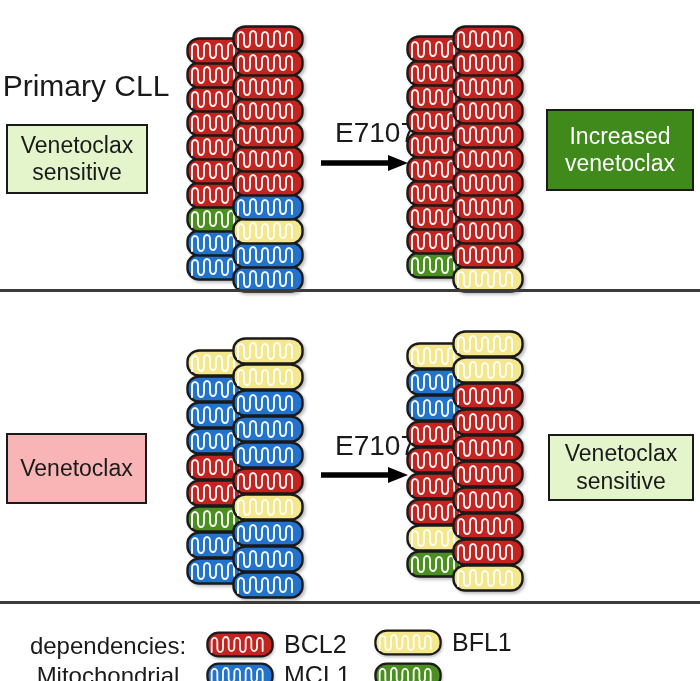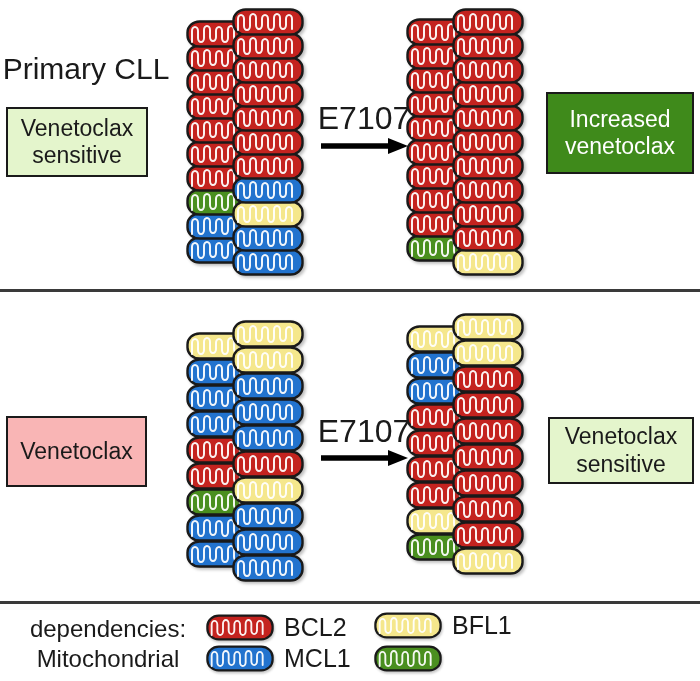--- a/index.html
+++ b/index.html
@@ -1,31 +1,31 @@
 <!DOCTYPE html>
 <html style="--c-red: #C4231F; --c-blue: #2273CE; --c-yellow: #F5E78C; --c-green: #4A8F1F; --c-light_green_box: #E4F5CC; --c-dark_green_box: #3F8A1B; --c-pink_box: #F9B5B5;"><head>
 <meta charset="utf-8">
 <style>
   html,body { margin:0; padding:0; background:#fff; }
   .figure {
     position:relative; width:700px; height:681px; background:#ffffff;
     font-family:"Liberation Sans", sans-serif; color:#1a1a1a; overflow:hidden;
   }
   .abs { position:absolute; }
-  .panel { position:absolute; left:0; width:700px; }
+  .panel { position:absolute; left:0; width:700px;margin-top:17px; }
   .panel-title { font-size:30px; text-align:center; white-space:nowrap; }
   .info-box {
     border:2px solid #1a1a1a; box-sizing:border-box;
     display:flex; flex-direction:column; align-items:center; justify-content:center;
     text-align:center; font-size:23px; line-height:1.18;
   }
   .box-light-green { background:var(--c-light_green_box); }
   .box-pink        { background:var(--c-pink_box); }
   .box-dark-green  { background:var(--c-dark_green_box); color:#ffffff; }
-  .treatment-label { font-size:32px; text-align:center; }
+  .treatment-label { font-size:28px; text-align:right; }
   .stack-col {
     display:flex; flex-direction:column; width:72px;
     filter:drop-shadow(2px 2.5px 1.5px rgba(110,110,110,0.45));
   }
   .stack-col .mito { width:72px; height:28px; flex:0 0 auto; position:relative; }
   .stack-col .mito + .mito { margin-top:var(--ov,-4px); }
   .ov2 { --ov:-2px; }
   .divider { left:0; width:700px; height:3px; background:#3a3a3a; }
   .legend-label { font-size:24px; line-height:30px; text-align:center; }
   .legend-entry { display:flex; align-items:center; gap:10px; }

